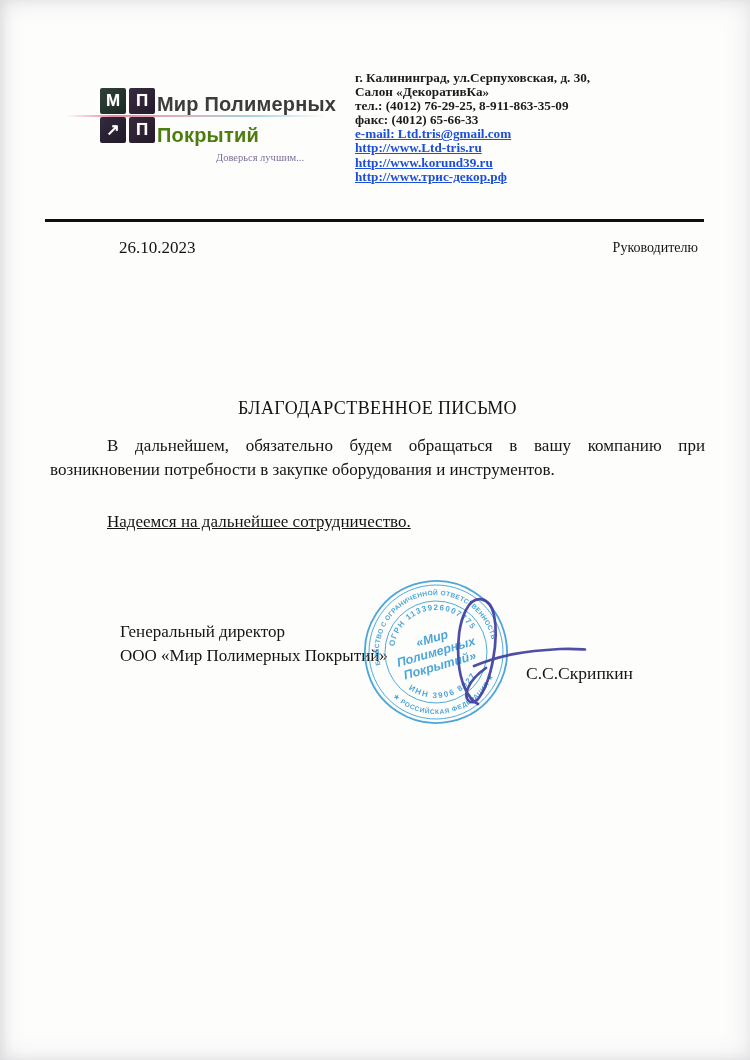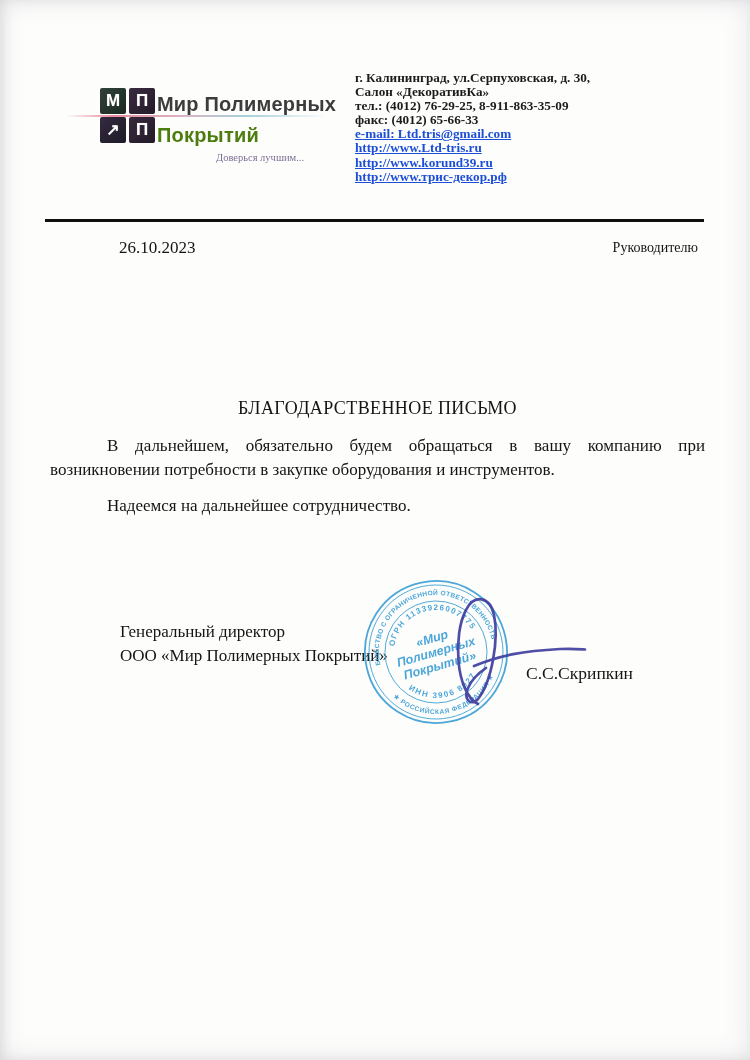--- a/index.html
+++ b/index.html
@@ -42,21 +42,21 @@
   .divider { position:absolute; left:45px; top:219px; width:659px; height:3px; background:#101010; }
 
   
   .date { position:absolute; left:119px; top:238px; font-size:17px; }
   .recipient { position:absolute; right:52px; top:236px; text-align:left; font-size:14px; line-height:23px; }
 
   
   .title { position:absolute; left:50px; top:358px; width:655px; text-align:center; font-size:18px; letter-spacing:.4px;margin-top:40px; }
   .body-block { position:absolute; left:50px; top:434px; width:655px; font-size:17px; line-height:23.5px; text-align:justify; }
   .body-block p { text-indent:57px; }
-  .closing { margin-top:13px; }
+  .closing { margin-top:29px;text-decoration:underline; }
 
   
   .sig-role { position:absolute; left:120px; top:620px; font-size:17px; line-height:24px; }
   .sig-name { position:absolute; left:526px; top:663px; font-size:17.5px; }
   .stamp { position:absolute; left:361px; top:577px; width:150px; height:150px; opacity:.92; }
   .autograph { position:absolute; left:428px; top:592px; width:190px; height:120px; }
 </style>
 </head>
 <body>
 

